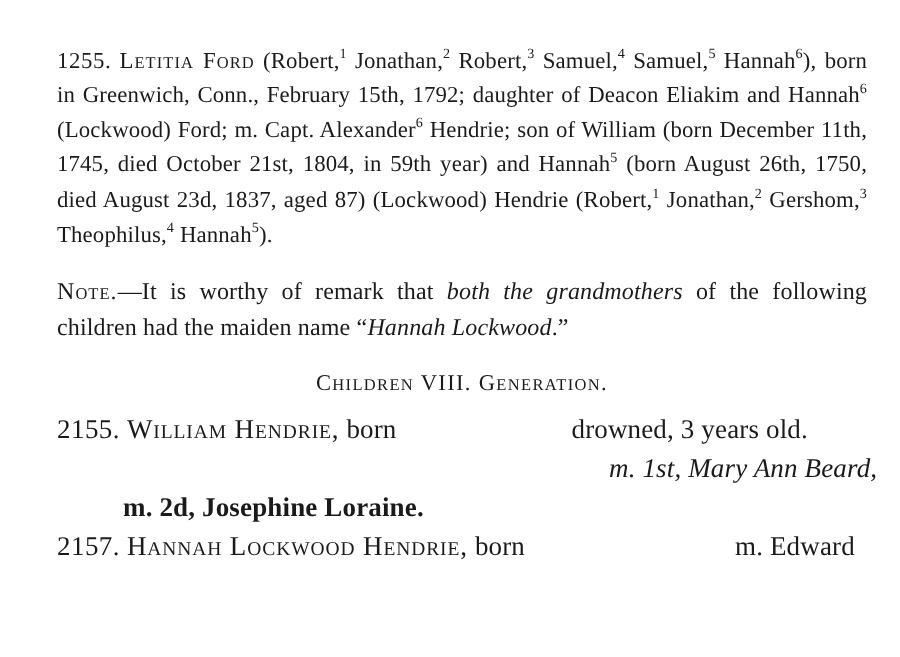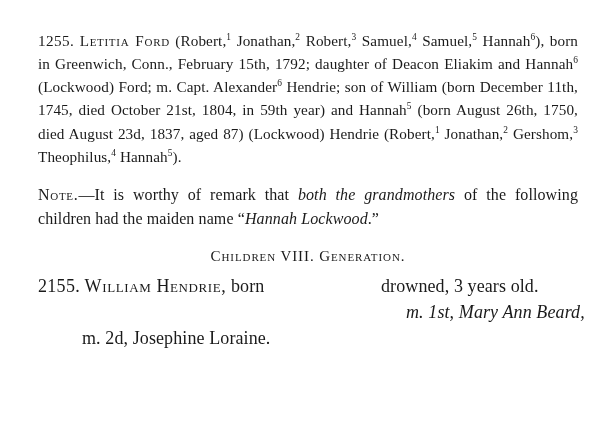--- a/index.html
+++ b/index.html
@@ -73,20 +73,21 @@
   }
   .child .left {
     display: inline;
   }
   .child .right {
     position: absolute;
     white-space: nowrap;
   }
   .cont {
     padding-left: 44px;
+    font-weight: bold;
   }
   .r1 { left: 343px; }
   .r2 { left: 368px; font-style: italic; }
   .r3 { left: 452px; }
   .cnum {
     letter-spacing: 0.3px;
   }
   .cname {
     font-variant: small-caps;
     letter-spacing: 0.6px;
@@ -130,15 +131,23 @@
         <span>born</span>
       </span>
       <span class="right r1">drowned, 3 years old.</span>
     </div>
 
     <div class="child">
       <span class="right r2">m. 1st, Mary Ann Beard,</span>
     </div>
     <div class="cont">m. 2d, Josephine Loraine.</div>
 
+    <div class="child">
+      <span class="left">
+        <span class="cnum">2157.</span>
+        <span class="cname">Hannah Lockwood Hendrie,</span>
+        <span>born</span>
+      </span>
+      <span class="right r3">m. Edward</span>
+    </div>
 
   </div>
 </div>
 
 </body></html>

